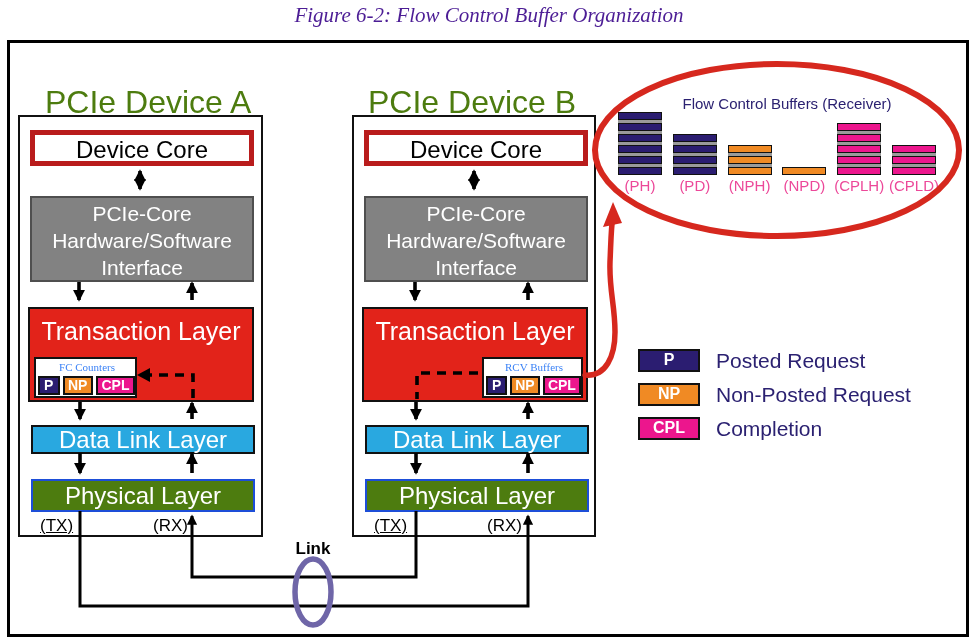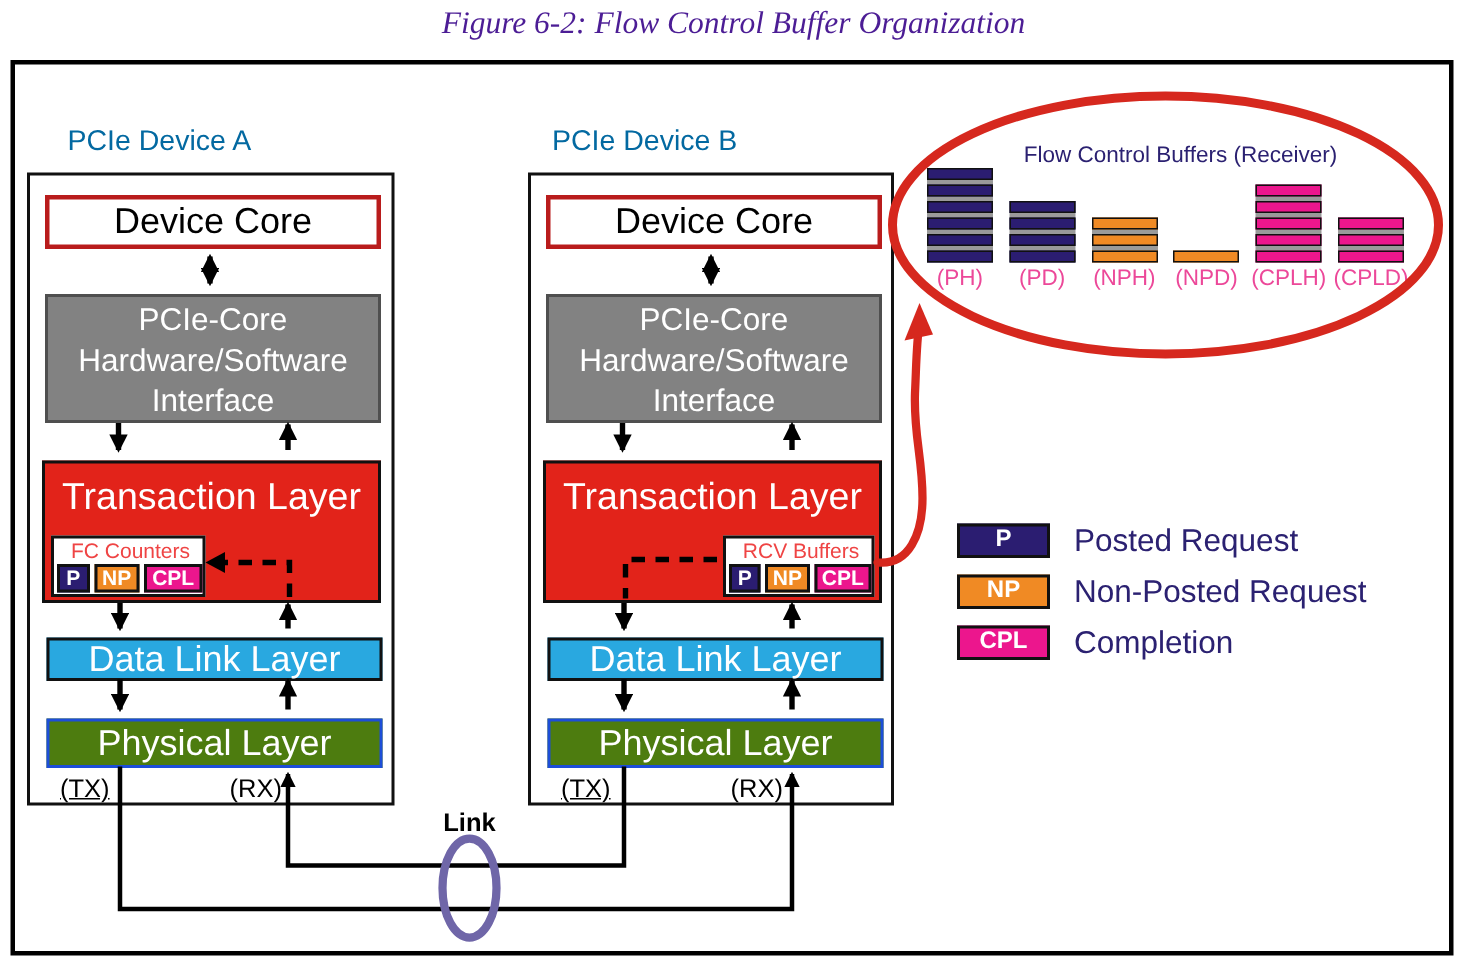--- a/index.html
+++ b/index.html
@@ -2,40 +2,40 @@
 <html><head>
 <meta charset="utf-8">
 <style>
   html,body{margin:0;padding:0;background:#fff;}
   .stage{position:relative;width:978px;height:643px;background:#fff;overflow:hidden;
          font-family:"Liberation Sans",sans-serif;}
   .fig-title{position:absolute;left:0;top:3px;width:978px;text-align:center;
     font-family:"Liberation Serif",serif;font-style:italic;font-size:21px;color:#4c1d95;}
   .frame{position:absolute;left:7px;top:40px;width:962px;height:597px;
     border:3px solid #000;box-sizing:border-box;background:#fff;}
-  .dev-name{position:absolute;font-size:19px;color:#0369a1;white-space:nowrap;}
+  .dev-name{position:absolute;font-size:32px;color:#4d7c0f;white-space:nowrap;}
   .device{position:absolute;border:2px solid #111;box-sizing:border-box;background:#fff;}
   .layer{position:absolute;box-sizing:border-box;text-align:center;white-space:nowrap;}
-  .core{left:10px;top:13px;width:224px;height:36px;background:#fff;border:3px solid #b91c1c;
+  .core{left:10px;top:13px;width:224px;height:36px;background:#fff;border:5px solid #b91c1c;
         font-size:24px;line-height:30px;color:#000;}
   .iface{left:10px;top:79px;width:224px;height:86px;background:#828282;border:2px solid #4f4f4f;
         color:#fff;font-size:21px;line-height:27px;padding-top:2px;}
   .iface span{display:block;}
   .tl{left:8px;top:190px;width:226px;height:95px;background:#e2231a;border:2px solid #111;}
   .tl-label{position:absolute;left:0;top:8px;width:100%;text-align:center;color:#fff;font-size:25px;}
   .dll{left:11px;top:308px;width:224px;height:29px;background:#29a8e0;border:2px solid #111;
        color:#fff;font-size:24px;line-height:25px;}
   .phy{left:11px;top:362px;width:224px;height:33px;background:#4d7c0f;border:2px solid #1d4ed8;
        color:#fff;font-size:24px;line-height:29px;}
   .txrx{position:absolute;top:399px;font-size:17px;color:#000;}
   .tx-lab{left:20px;text-decoration:underline;} .rx-lab{left:133px;}
   .fc-box{position:absolute;bottom:2px;width:103px;height:41px;background:#fff;
           border:2px solid #111;box-sizing:border-box;}
   .fc-box.pos-a{left:4px;} .fc-box.pos-b{right:3px;width:101px;}
-  .fc-box-label{font-size:14px;color:#ef4444;line-height:16px;padding-left:3px;white-space:nowrap;}
+  .fc-box-label{font-size:11px;color:#3b82f6;line-height:16px;padding-left:3px;white-space:nowrap;font-family:Liberation Serif, serif;}
   .chip-row{display:flex;gap:3px;padding-left:2px;margin-top:1px;}
   .chip{height:19px;border:2px solid #111;box-sizing:border-box;color:#fff;font-size:14px;
         font-weight:600;text-align:center;line-height:15px;}
   .chip.w-p{width:22px;} .chip.w-np{width:31px;} .chip.w-cpl{width:40px;}
   .fcb-title{position:absolute;left:607px;top:95px;width:360px;text-align:center;
      font-size:15px;color:#2b2171;}
   .stack-row{position:absolute;left:618px;top:112px;width:318px;height:82px;
      display:flex;justify-content:space-between;align-items:flex-end;}
   .fc-col{display:flex;flex-direction:column;justify-content:flex-end;width:44px;align-items:center;}
   .fc-bars{background:#9a9a9a;display:flex;flex-direction:column;gap:3px;width:100%;}

